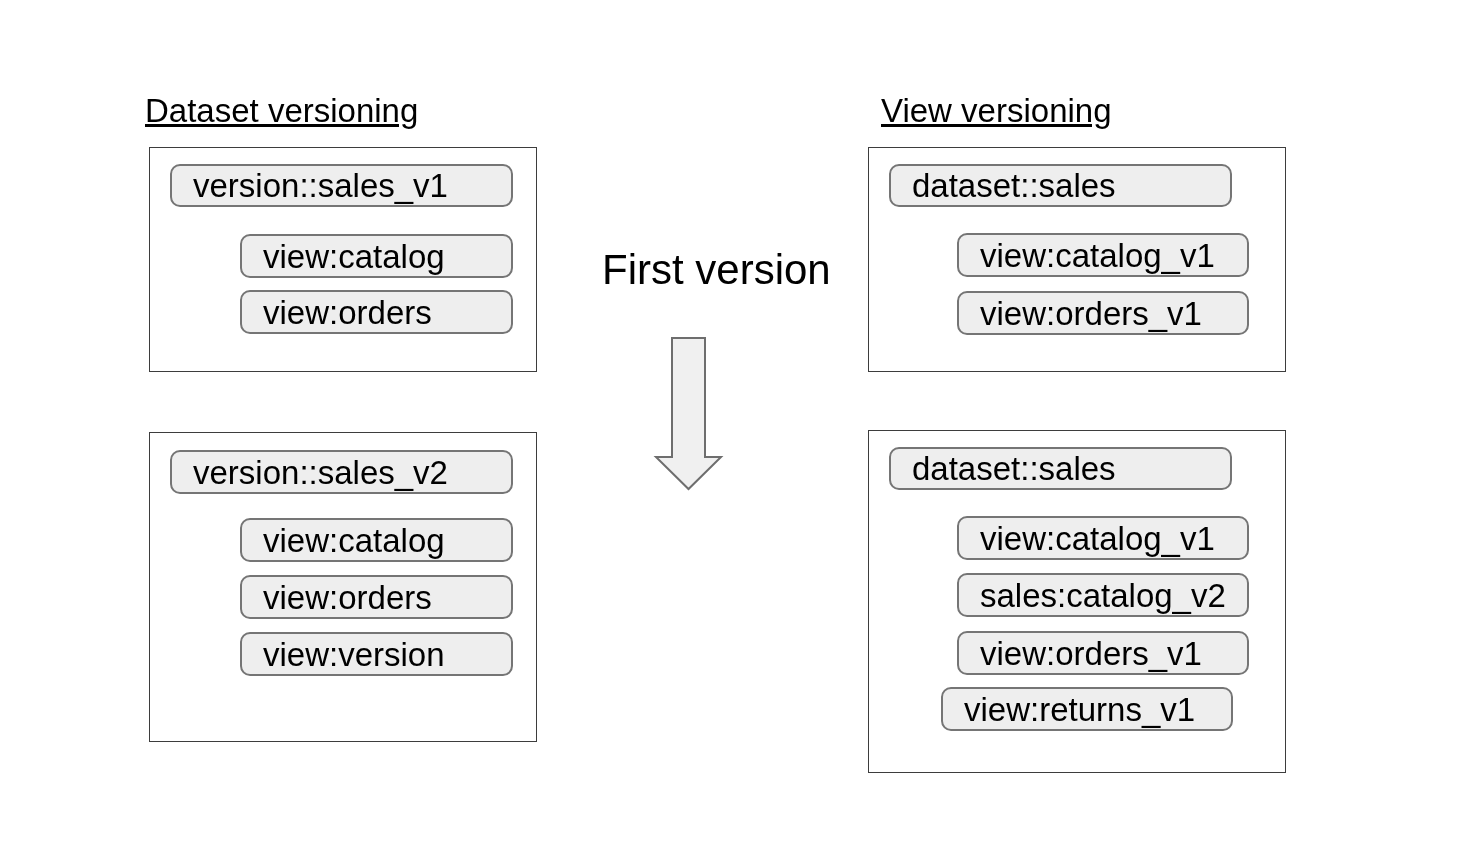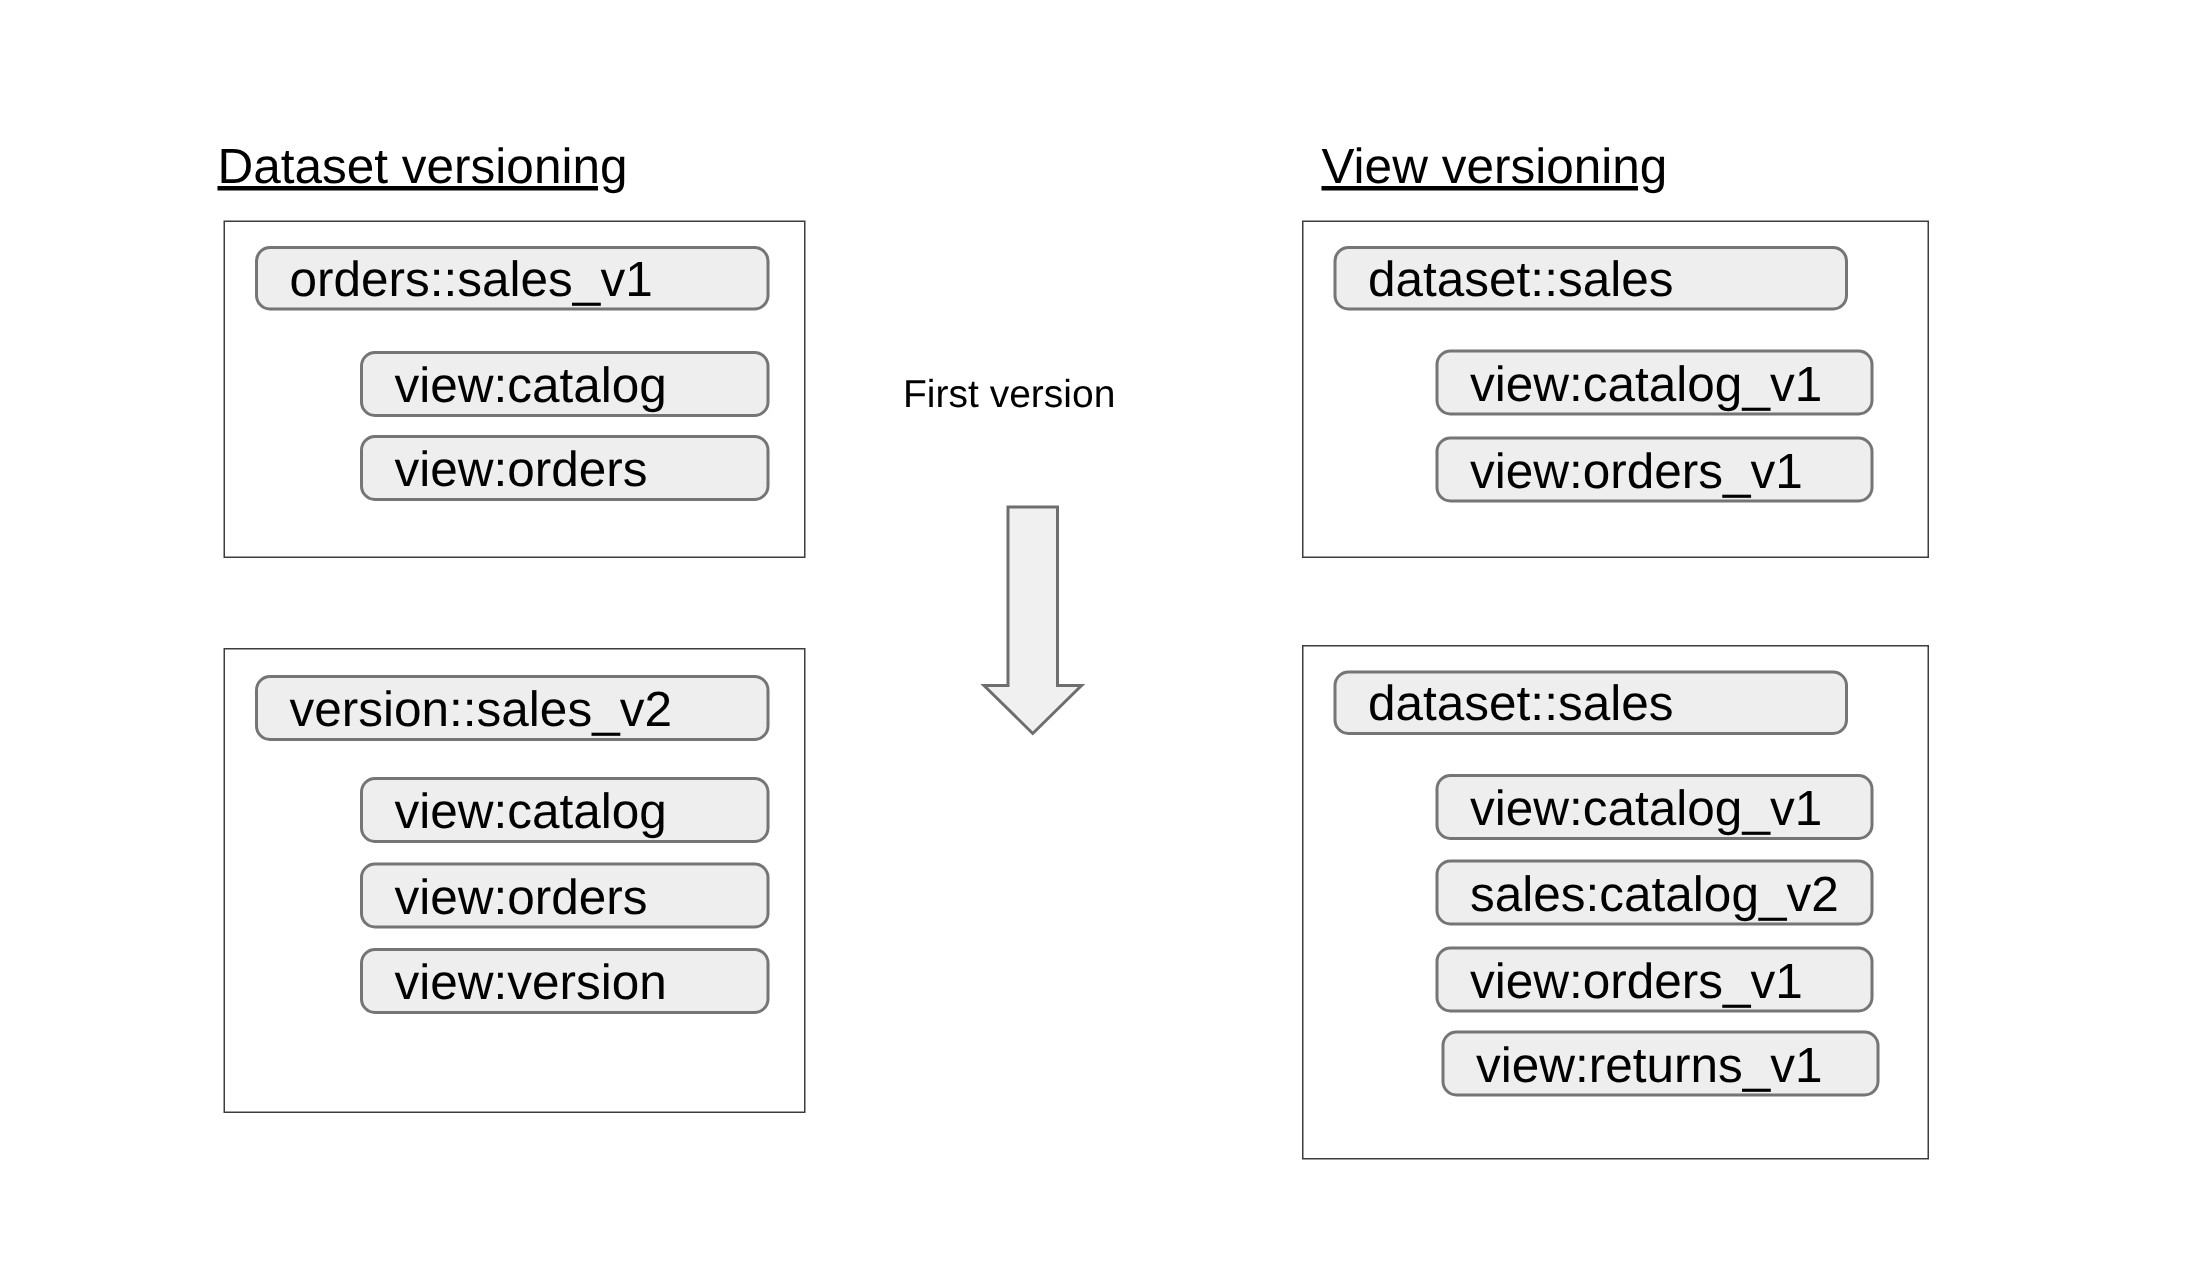--- a/index.html
+++ b/index.html
@@ -30,38 +30,38 @@
     background:var(--pill-fill,#eee);
     border:2px solid var(--pill-border,#757575);
     border-radius:10px;
     display:flex;align-items:center;
     padding-left:21px;
     font-size:33px;line-height:1;
     white-space:nowrap;
   }
   .center-label{
     position:absolute;
-    font-size:26px;line-height:1;
+    font-size:42px;line-height:1;
     white-space:nowrap;
     color:var(--text,#000);
   }
   .arrow-wrap{position:absolute;left:650px;top:332px;width:80px;height:162px;}
 </style>
 </head>
 <body>
 
 <div class="canvas">
 
   <div class="title" style="left:145px;top:94px">Dataset versioning</div>
 
   <div class="title" style="left:881px;top:94px">View versioning</div>
 
   <div class="gbox" style="left:149px;top:147px;width:388px;height:225px">
     <div class="pill" style="left:20px;top:16px;width:343px;height:43px">
-      <span>orders::sales_v1</span>
+      <span>version::sales_v1</span>
     </div>
     <div class="pill" style="left:90px;top:86px;width:273px;height:44px">
       <span>view:catalog</span>
     </div>
     <div class="pill" style="left:90px;top:142px;width:273px;height:44px">
       <span>view:orders</span>
     </div>
   </div>
 
   <div class="gbox" style="left:149px;top:432px;width:388px;height:310px">
@@ -106,18 +106,18 @@
     </div>
     <div class="pill" style="left:88px;top:85px;width:292px;height:44px">
       <span>view:catalog_v1</span>
     </div>
     <div class="pill" style="left:88px;top:142px;width:292px;height:44px">
       <span>sales:catalog_v2</span>
     </div>
     <div class="pill" style="left:88px;top:200px;width:292px;height:44px">
       <span>view:orders_v1</span>
     </div>
-    <div class="pill" style="left:92px;top:256px;width:292px;height:44px">
+    <div class="pill" style="left:72px;top:256px;width:292px;height:44px">
       <span>view:returns_v1</span>
     </div>
   </div>
 
 </div>
 
 </body></html>

